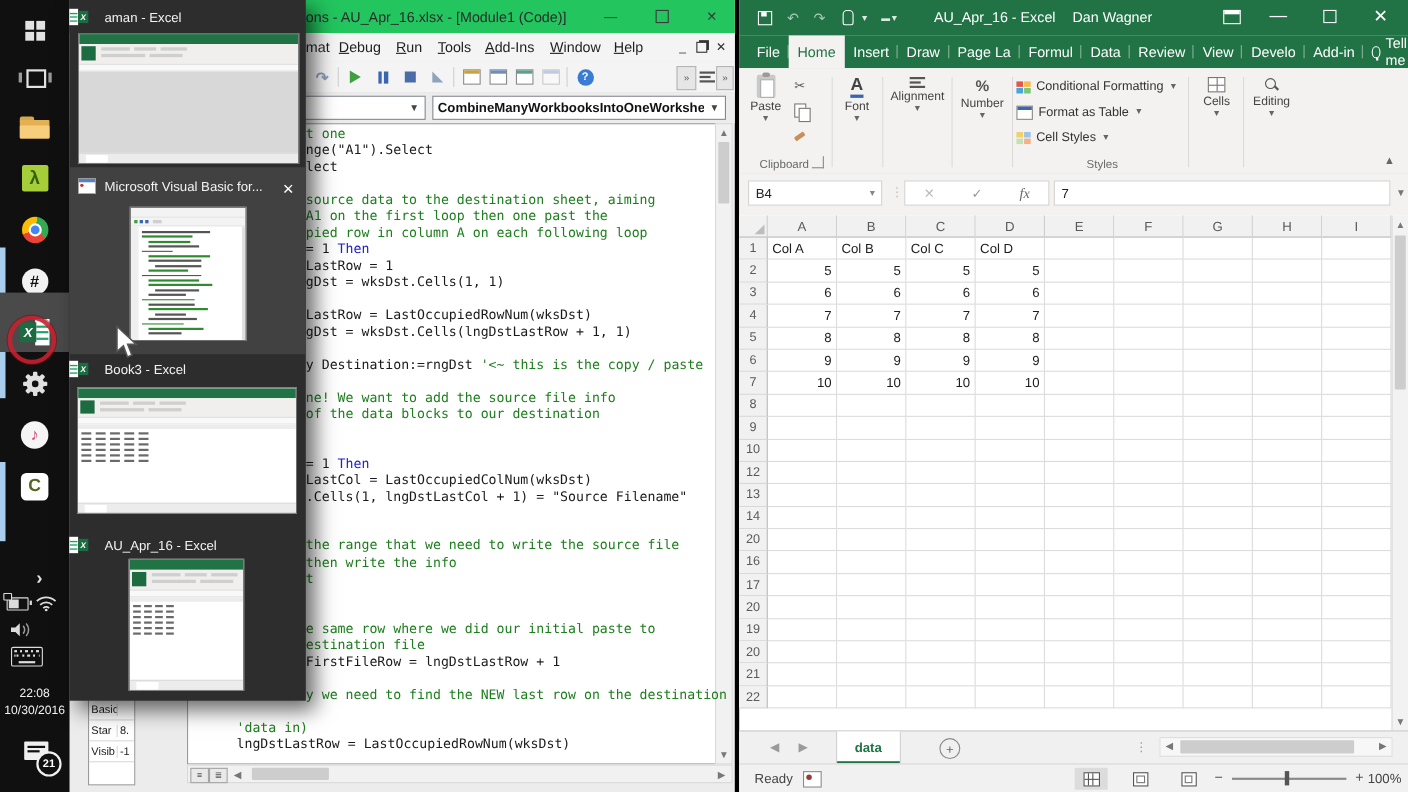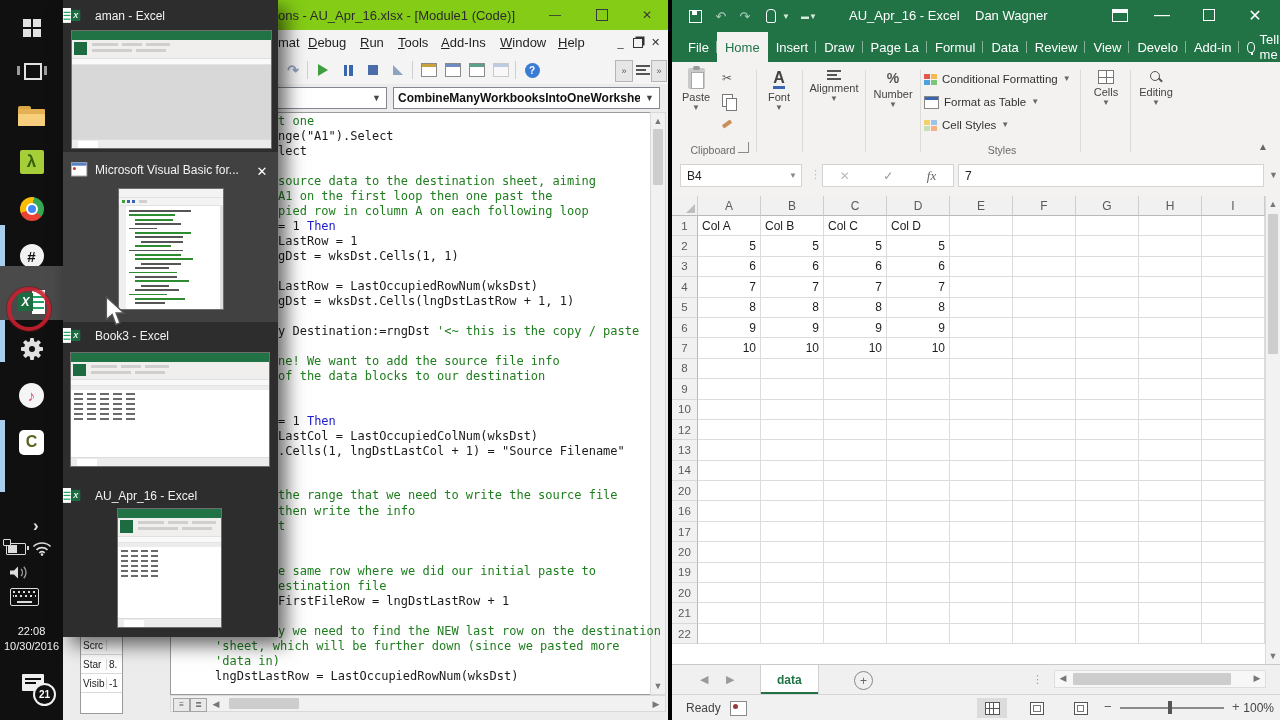--- a/index.html
+++ b/index.html
@@ -51,21 +51,21 @@
   #notif{position:absolute;left:20px;top:672px;width:36px;height:34px;cursor:pointer}
   .nt{position:absolute;left:2px;top:2px;width:22px;height:17px;background:#f0f0f0;border-radius:1px}
   .nt i{position:absolute;left:3px;right:3px;height:2px;background:#101010}
   .nt i.a{top:4px}.nt i.b{top:8px;right:8px}
   .nt::after{content:"";position:absolute;left:2px;bottom:-4px;border:4px solid transparent;border-top-color:#f0f0f0}
   .bdg{position:absolute;right:0;bottom:0;width:19px;height:19px;border-radius:50%;background:#101010;border:2px solid #f0f0f0;
        color:#fff;font-size:10px;display:flex;align-items:center;justify-content:center;font-style:normal}
 
   
   #vbe{position:absolute;left:63px;top:0;width:605px;height:720px;background:#ececec;z-index:1}
-  #vbe .titlebar{position:absolute;left:0;top:0;right:0;height:30px;background:#84cc16}
+  #vbe .titlebar{position:absolute;left:0;top:0;right:0;height:30px;background:#22c55e}
   #vbe-title{position:absolute;left:215px;top:8px;font-size:13px;color:#2b2b2b;white-space:nowrap}
   .vwbtn{position:absolute;top:1px;width:40px;height:27px;display:flex;align-items:center;justify-content:center;color:#3a3a3a;font-size:12px;cursor:pointer}
   #vbe .menubar{position:absolute;left:0;top:30px;right:0;height:26px;background:#f4f4f4}
   .vmenu{position:absolute;top:5px;font-size:13px;color:#1f1f1f;cursor:pointer}
   .vcbtn{position:absolute;top:4px;width:17px;height:17px;display:flex;align-items:center;justify-content:center;color:#333;font-size:11px;cursor:pointer}
   #vbe .toolbar{position:absolute;left:0;top:56px;right:0;height:28px;background:#f4f4f4;border-bottom:1px solid #dcdcdc}
   .vt{position:absolute;top:5px;width:20px;height:18px;display:flex;align-items:center;justify-content:center;cursor:pointer}
   .vtsep{position:absolute;top:5px;width:1px;height:18px;background:#cfcfcf}
   .vt .play{width:0;height:0;border-left:10px solid #3f9e3f;border-top:6px solid transparent;border-bottom:6px solid transparent}
   .vt .pau{display:flex;gap:2px}.vt .pau b{width:3.5px;height:11px;background:#3a66b0}
@@ -303,21 +303,21 @@
     </div>
     <div class="hsb">
       <div class="viewbtn" style="left:2px">≡</div>
       <div class="viewbtn" style="left:19px">≣</div>
       <div class="sbarrow" style="left:38px;top:3px">◀</div>
       <div class="sbthumb" style="left:58px;top:2px;width:70px;height:11px"></div>
       <div class="sbarrow" style="right:2px;top:3px">▶</div>
     </div>
     <div class="props" id="vbe-props">
         <div class="prow">
-          <div class="pname">Scrc</div>
+          <div class="pname">Basic</div>
           <div class="pval"></div>
         </div>
         <div class="prow">
           <div class="pname">Star</div>
           <div class="pval">8.</div>
         </div>
         <div class="prow">
           <div class="pname">Visib</div>
           <div class="pval">-1</div>
         </div>
@@ -339,21 +339,20 @@
       <div class="codeline" style="left: 215px; top: 414px;"><span class="ck">= 1 </span><span class="cb">Then</span></div>
       <div class="codeline" style="left: 215px; top: 429px;"><span class="ck">LastCol = LastOccupiedColNum(wksDst)</span></div>
       <div class="codeline" style="left: 215px; top: 444px;"><span class="ck">.Cells(1, lngDstLastCol + 1) = "Source Filename"</span></div>
       <div class="codeline" style="left: 215px; top: 488px;"><span class="cg">the range that we need to write the source file</span></div>
       <div class="codeline" style="left: 215px; top: 504px;"><span class="cg">then write the info</span></div>
       <div class="codeline" style="left: 215px; top: 519px;"><span class="cg">t</span></div>
       <div class="codeline" style="left: 215px; top: 564px;"><span class="cg">e same row where we did our initial paste to</span></div>
       <div class="codeline" style="left: 215px; top: 579px;"><span class="cg">estination file</span></div>
       <div class="codeline" style="left: 215px; top: 594px;"><span class="ck">FirstFileRow = lngDstLastRow + 1</span></div>
       <div class="codeline" style="left: 215px; top: 624px;"><span class="cg">y we need to find the NEW last row on the destination</span></div>
-      <div class="codeline" style="left: 152px; top: 639px;"><span class="cg">'sheet, which will be further down (since we pasted more</span></div>
       <div class="codeline" style="left: 152px; top: 654px;"><span class="cg">'data in)</span></div>
       <div class="codeline" style="left: 152px; top: 669px;"><span class="ck">lngDstLastRow = LastOccupiedRowNum(wksDst)</span></div>
     </section>
 
   <section id="excel">
     <div class="xl-titlebar">
       <div class="qat" style="left:12px">
           <span class="sv">
             <i></i>
           </span>

